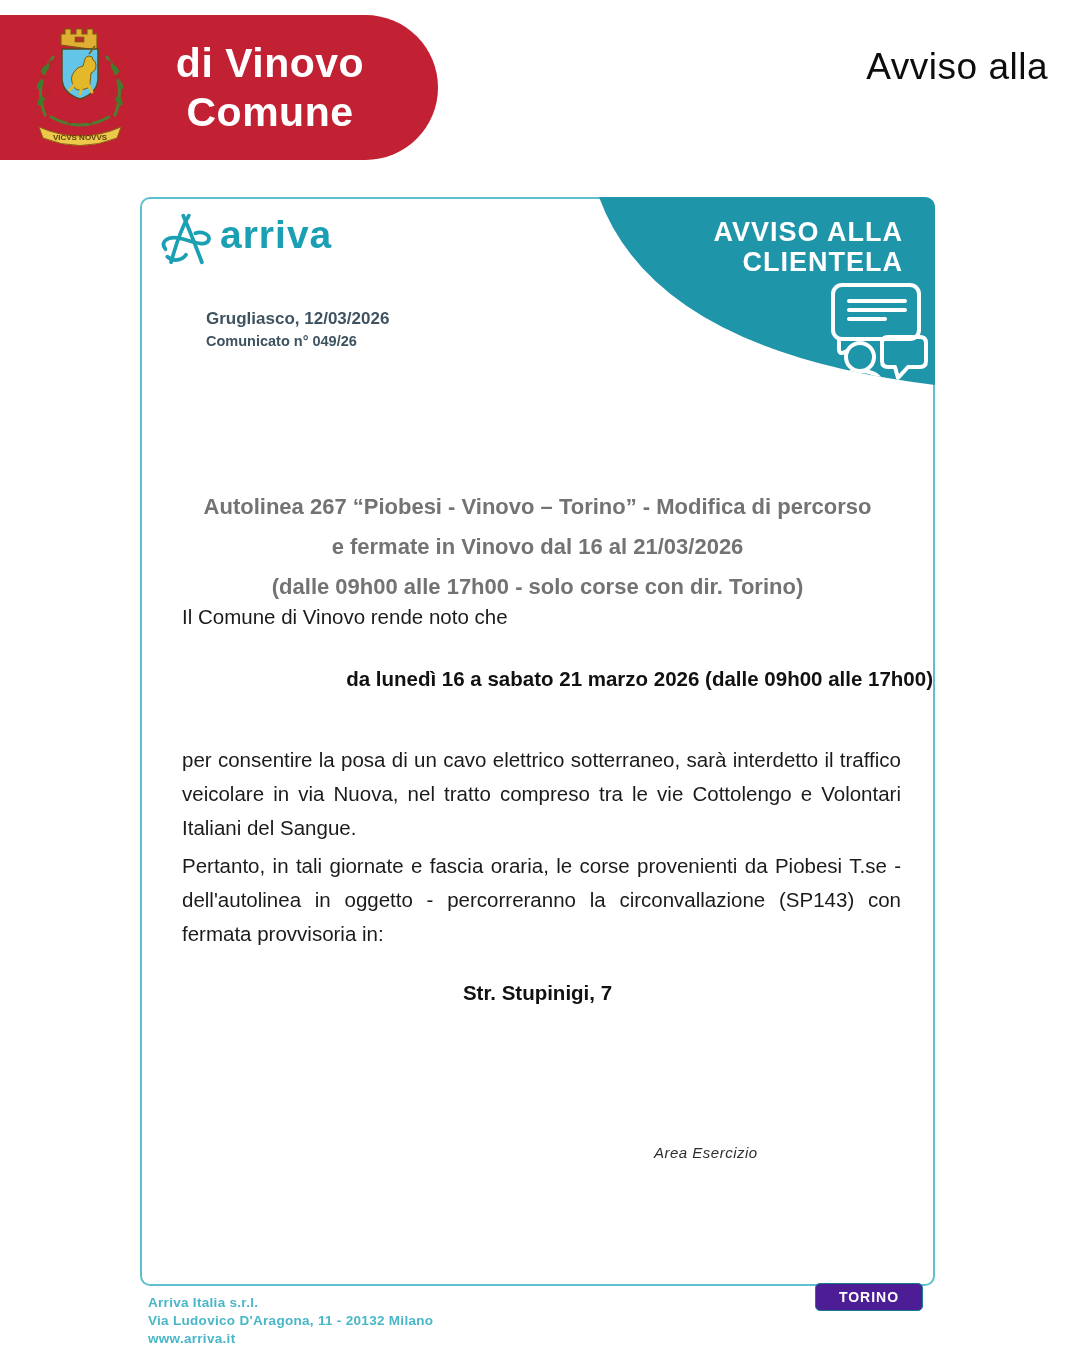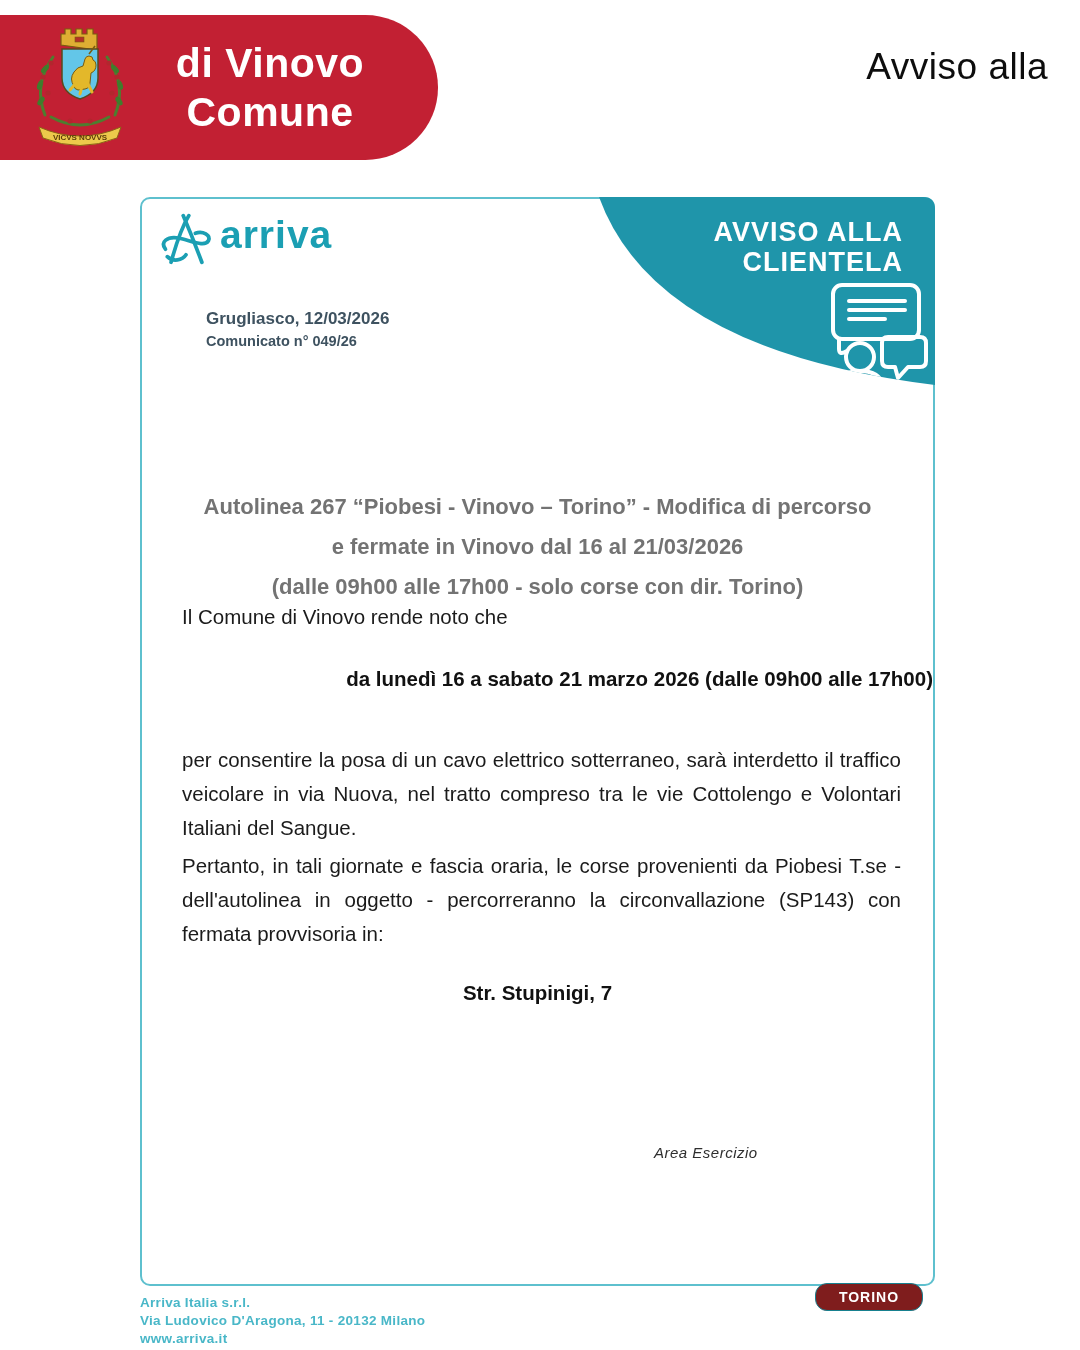--- a/index.html
+++ b/index.html
@@ -81,28 +81,28 @@
     text-align: center; font-weight: bold; font-size: 20.5px; color: #111;
   }
   .signature {
     position: absolute; left: 512px; top: 920px;
     font-style: italic; font-size: 15px; color: #2e2e2e; letter-spacing: 0.5px; margin-top: 25px;
   }
 
   .region-badge {
     position: absolute; left: 675px; top: 1086px;
     width: 106px; height: 26px;
-    background: #7f1d1d; border-radius: 12px;
+    background: #4c1d95; border-radius: 5px;
     color: #ffffff; font-weight: bold; font-size: 14px;
     line-height: 26px; text-align: center; letter-spacing: 1px;
     z-index: 3; border: 1px solid #17808f;
   }
 
   .scan-footer {
-    margin-top: 8px; 
+    margin-top: 8px; margin-left: 8px;
     color: #49b7c8; font-weight: bold;
     font-size: 13.5px; line-height: 18px; letter-spacing: 0.3px;
   }
 </style>
 </head>
 <body>
 
 <div class="brand">
   <svg class="brand-crest" width="112" height="130" viewBox="0 0 110 130">
 

